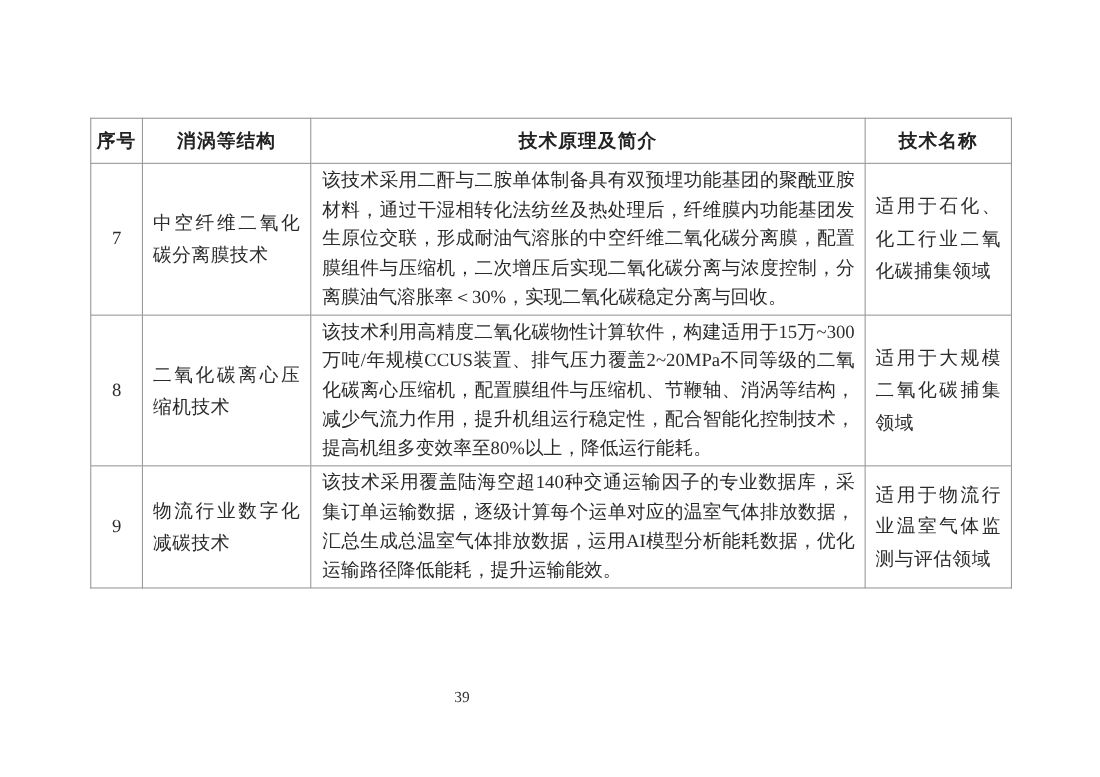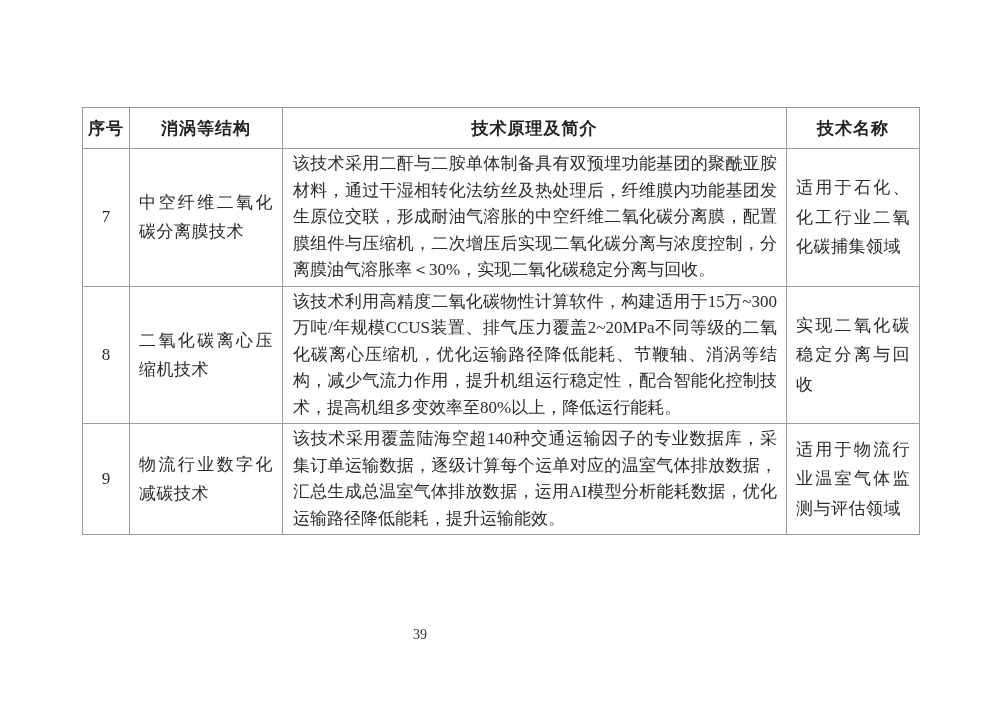--- a/index.html
+++ b/index.html
@@ -97,22 +97,22 @@
     <tbody>
       <tr class="r7">
         <td class="idx">7</td>
         <td class="name">中空纤维二氧化碳分离膜技术</td>
         <td class="desc">该技术采用二酐与二胺单体制备具有双预埋功能基团的聚酰亚胺材料，通过干湿相转化法纺丝及热处理后，纤维膜内功能基团发生原位交联，形成耐油气溶胀的中空纤维二氧化碳分离膜，配置膜组件与压缩机，二次增压后实现二氧化碳分离与浓度控制，分离膜油气溶胀率＜30%，实现二氧化碳稳定分离与回收。</td>
         <td class="scope">适用于石化、化工行业二氧化碳捕集领域</td>
       </tr>
       <tr class="r8">
         <td class="idx">8</td>
         <td class="name">二氧化碳离心压缩机技术</td>
-        <td class="desc">该技术利用高精度二氧化碳物性计算软件，构建适用于15万~300万吨/年规模CCUS装置、排气压力覆盖2~20MPa不同等级的二氧化碳离心压缩机，优化运输路径降低能耗、节鞭轴、消涡等结构，减少气流力作用，提升机组运行稳定性，配合智能化控制技术，提高机组多变效率至80%以上，降低运行能耗。</td>
-        <td class="scope">实现二氧化碳稳定分离与回收</td>
+        <td class="desc">该技术利用高精度二氧化碳物性计算软件，构建适用于15万~300万吨/年规模CCUS装置、排气压力覆盖2~20MPa不同等级的二氧化碳离心压缩机，配置膜组件与压缩机、节鞭轴、消涡等结构，减少气流力作用，提升机组运行稳定性，配合智能化控制技术，提高机组多变效率至80%以上，降低运行能耗。</td>
+        <td class="scope">适用于大规模二氧化碳捕集领域</td>
       </tr>
       <tr class="r9">
         <td class="idx">9</td>
         <td class="name">物流行业数字化减碳技术</td>
         <td class="desc">该技术采用覆盖陆海空超140种交通运输因子的专业数据库，采集订单运输数据，逐级计算每个运单对应的温室气体排放数据，汇总生成总温室气体排放数据，运用AI模型分析能耗数据，优化运输路径降低能耗，提升运输能效。</td>
         <td class="scope">适用于物流行业温室气体监测与评估领域</td>
       </tr>
     </tbody>
   </table>
 

